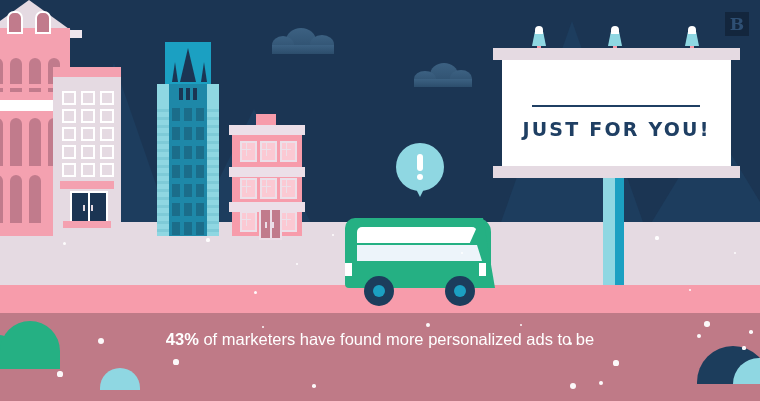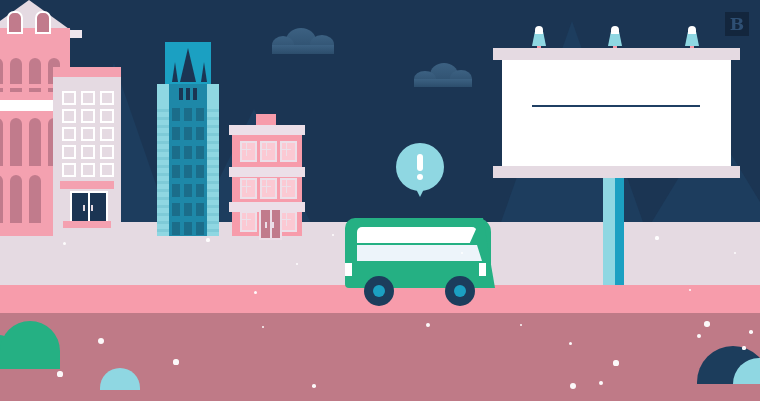--- a/index.html
+++ b/index.html
@@ -526,20 +526,21 @@
     <div class="bulb"></div>
   </div>
 
   <div id="bb-pole-light"></div>
   <div id="bb-pole-dark"></div>
 
   <div id="billboard">
     <div id="bb-top"></div>
     <div id="bb-face"></div>
     <div id="bb-rule"></div>
+    <div id="bb-text">JUST FOR YOU!</div>
     <div id="bb-bottom"></div>
   </div>
 
   <div id="pin">
     <div id="pin-circle"></div>
     <div id="pin-tail"></div>
     <div id="pin-bang-bar"></div>
     <div id="pin-bang-dot"></div>
   </div>
 
@@ -587,18 +588,18 @@
       <div class="speck" style="left: 599.1px; top: 381.1px; width: 3.8px; height: 3.8px;"></div>
       <div class="speck" style="left: 568.5px; top: 341.5px; width: 3px; height: 3px;"></div>
       <div class="speck" style="left: 613.4px; top: 360.4px; width: 5.2px; height: 5.2px;"></div>
       <div class="speck" style="left: 704.2px; top: 321.2px; width: 5.6px; height: 5.6px;"></div>
       <div class="speck" style="left: 697px; top: 334px; width: 4px; height: 4px;"></div>
       <div class="speck" style="left: 749.2px; top: 330.2px; width: 3.6px; height: 3.6px;"></div>
       <div class="speck" style="left: 742.4px; top: 346.4px; width: 3.2px; height: 3.2px;"></div>
     </div>
 
   <div id="caption">
-    <br>
+    <span><b>43%</b><span> of marketers have found more personalized ads to be</span></span><br>
   </div>
 
   <div id="logo">B</div>
 
 </div>
 
 </body></html>

